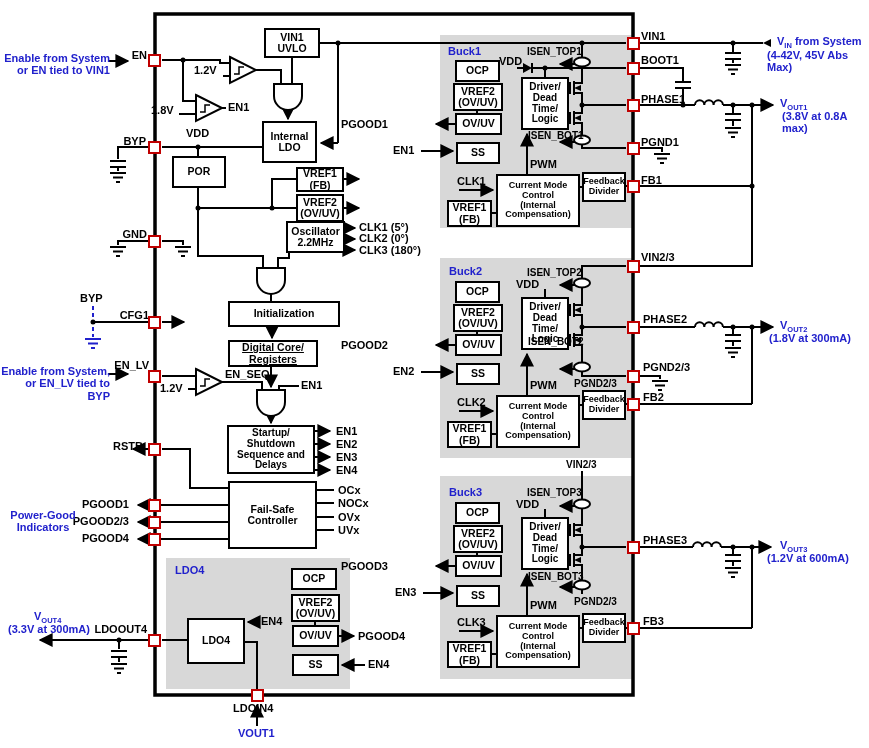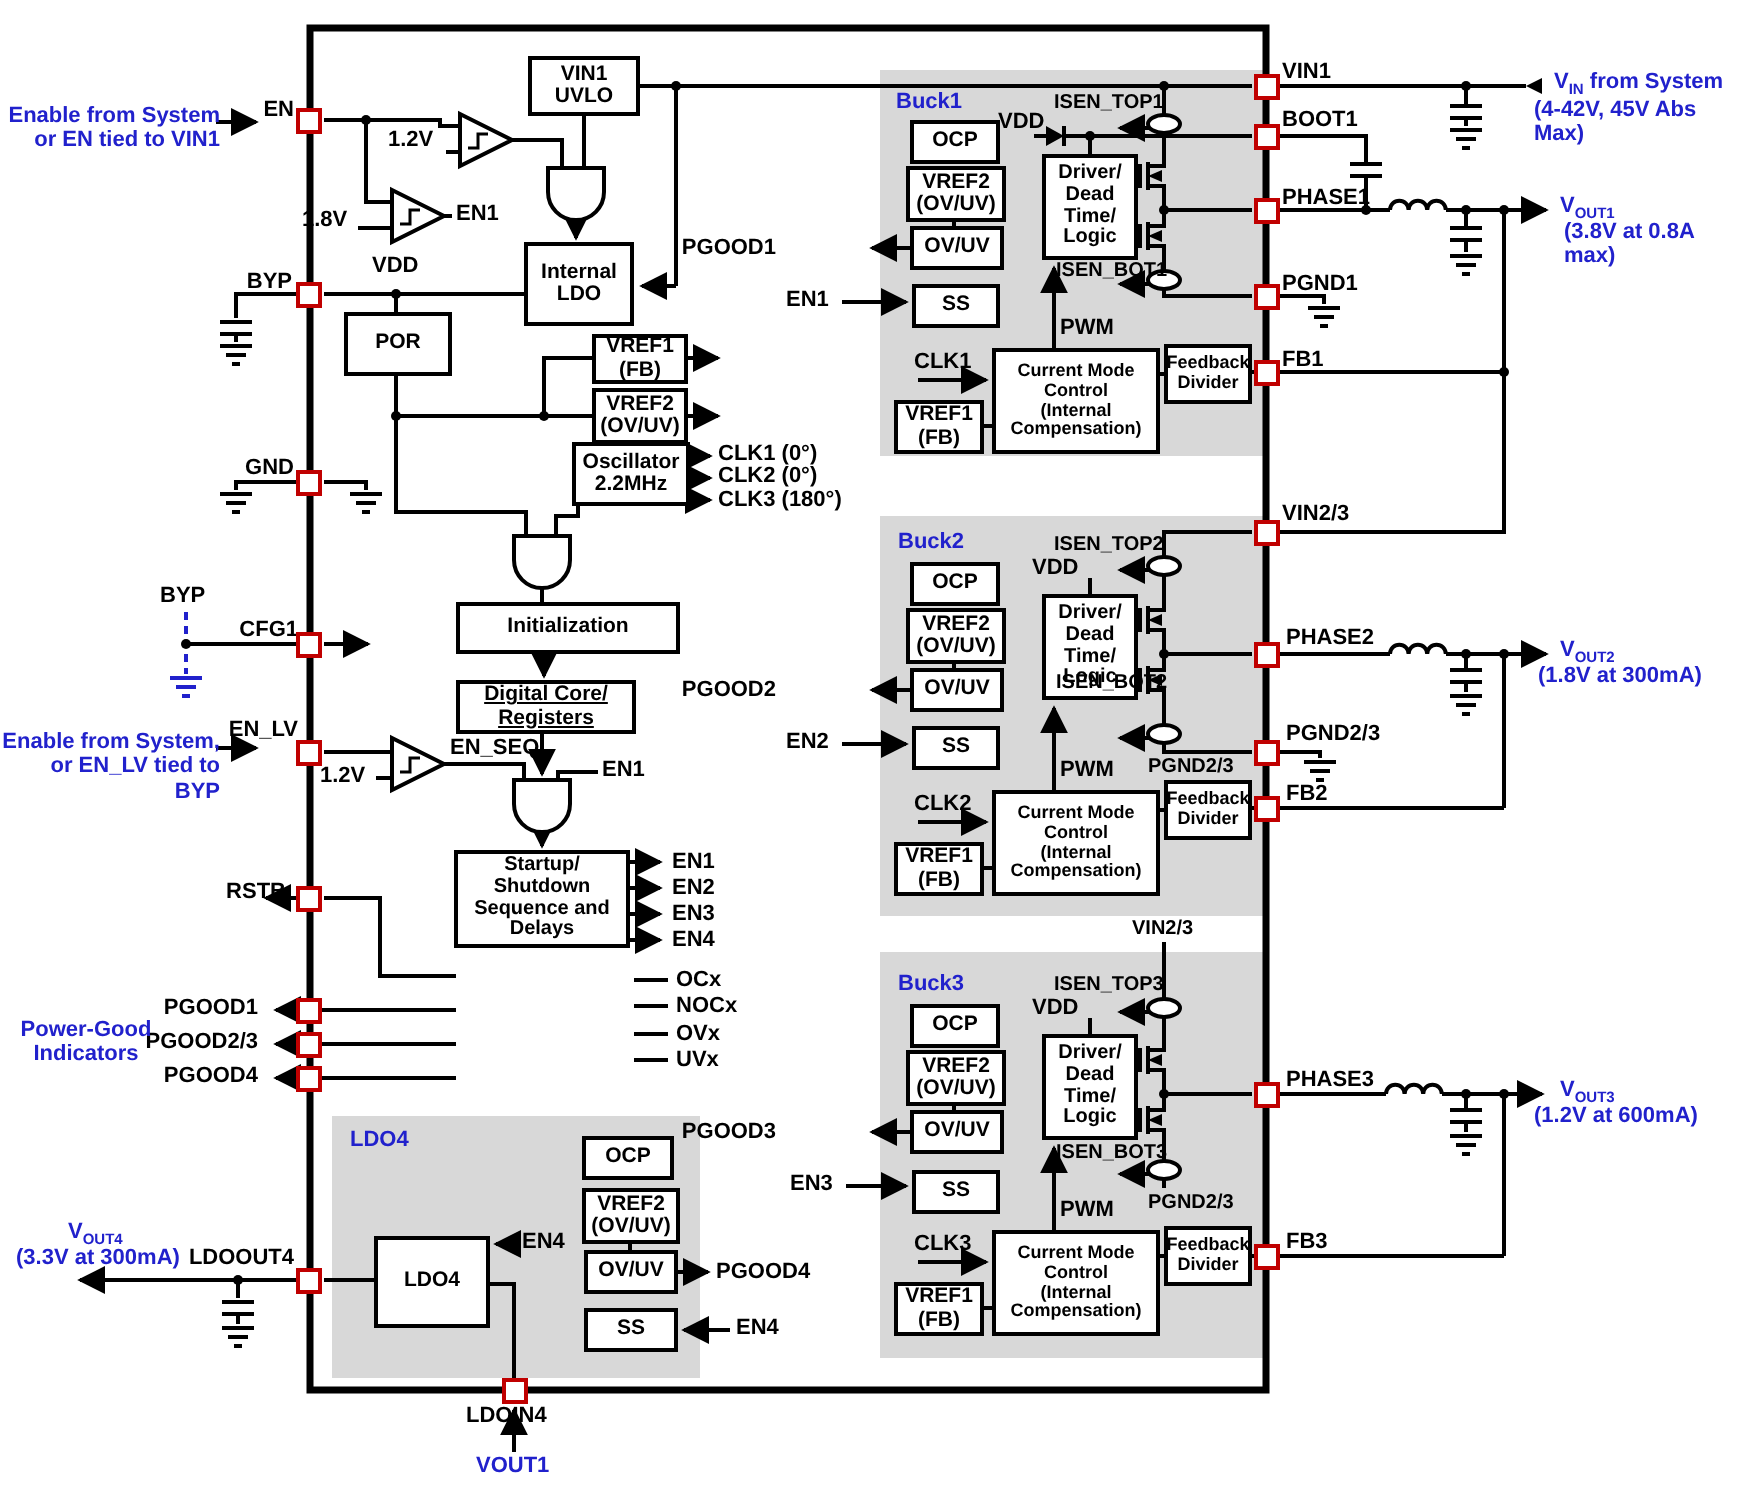--- a/index.html
+++ b/index.html
@@ -320,29 +320,31 @@
 (OV/UV)</div>
   <div class="box" style="left:286px;top:221px;width:59px;height:32px;">Oscillator
 2.2MHz</div>
   <div class="box" style="left:228px;top:301px;width:112px;height:26px;">Initialization</div>
   <div class="box" style="left:228px;top:340px;width:90px;height:27px;text-decoration:underline;">Digital Core/
 Registers</div>
   <div class="box f10" style="left:227px;top:425px;width:88px;height:49px;">Startup/
 Shutdown
 Sequence and
 Delays</div>
+  <div class="box" style="left:228px;top:481px;width:89px;height:68px;">Fail-Safe
+Controller</div>
 
   <div class="lbl" style="left:186px;top:127px;">VDD</div>
   <div class="lbl" style="left:194px;top:64px;">1.2V</div>
   <div class="lbl" style="left:151px;top:104px;">1.8V</div>
   <div class="lbl" style="left:228px;top:101px;">EN1</div>
   <div class="lbl" style="left:160px;top:382px;">1.2V</div>
   <div class="lbl" style="left:225px;top:368px;">EN_SEQ</div>
   <div class="lbl" style="left:301px;top:379px;">EN1</div>
-  <div class="lbl" style="left:359px;top:221px;">CLK1 (0°)</div>
+  <div class="lbl" style="left:359px;top:221px;">CLK1 (5°)</div>
   <div class="lbl" style="left:359px;top:232px;">CLK2 (0°)</div>
   <div class="lbl" style="left:359px;top:244px;">CLK3 (180°)</div>
   <div class="lbl" style="left:336px;top:425px;">EN1</div>
   <div class="lbl" style="left:336px;top:438px;">EN2</div>
   <div class="lbl" style="left:336px;top:451px;">EN3</div>
   <div class="lbl" style="left:336px;top:464px;">EN4</div>
   <div class="lbl" style="left:338px;top:484px;">OCx</div>
   <div class="lbl" style="left:338px;top:497px;">NOCx</div>
   <div class="lbl" style="left:338px;top:511px;">OVx</div>
   <div class="lbl" style="left:338px;top:524px;">UVx</div>

